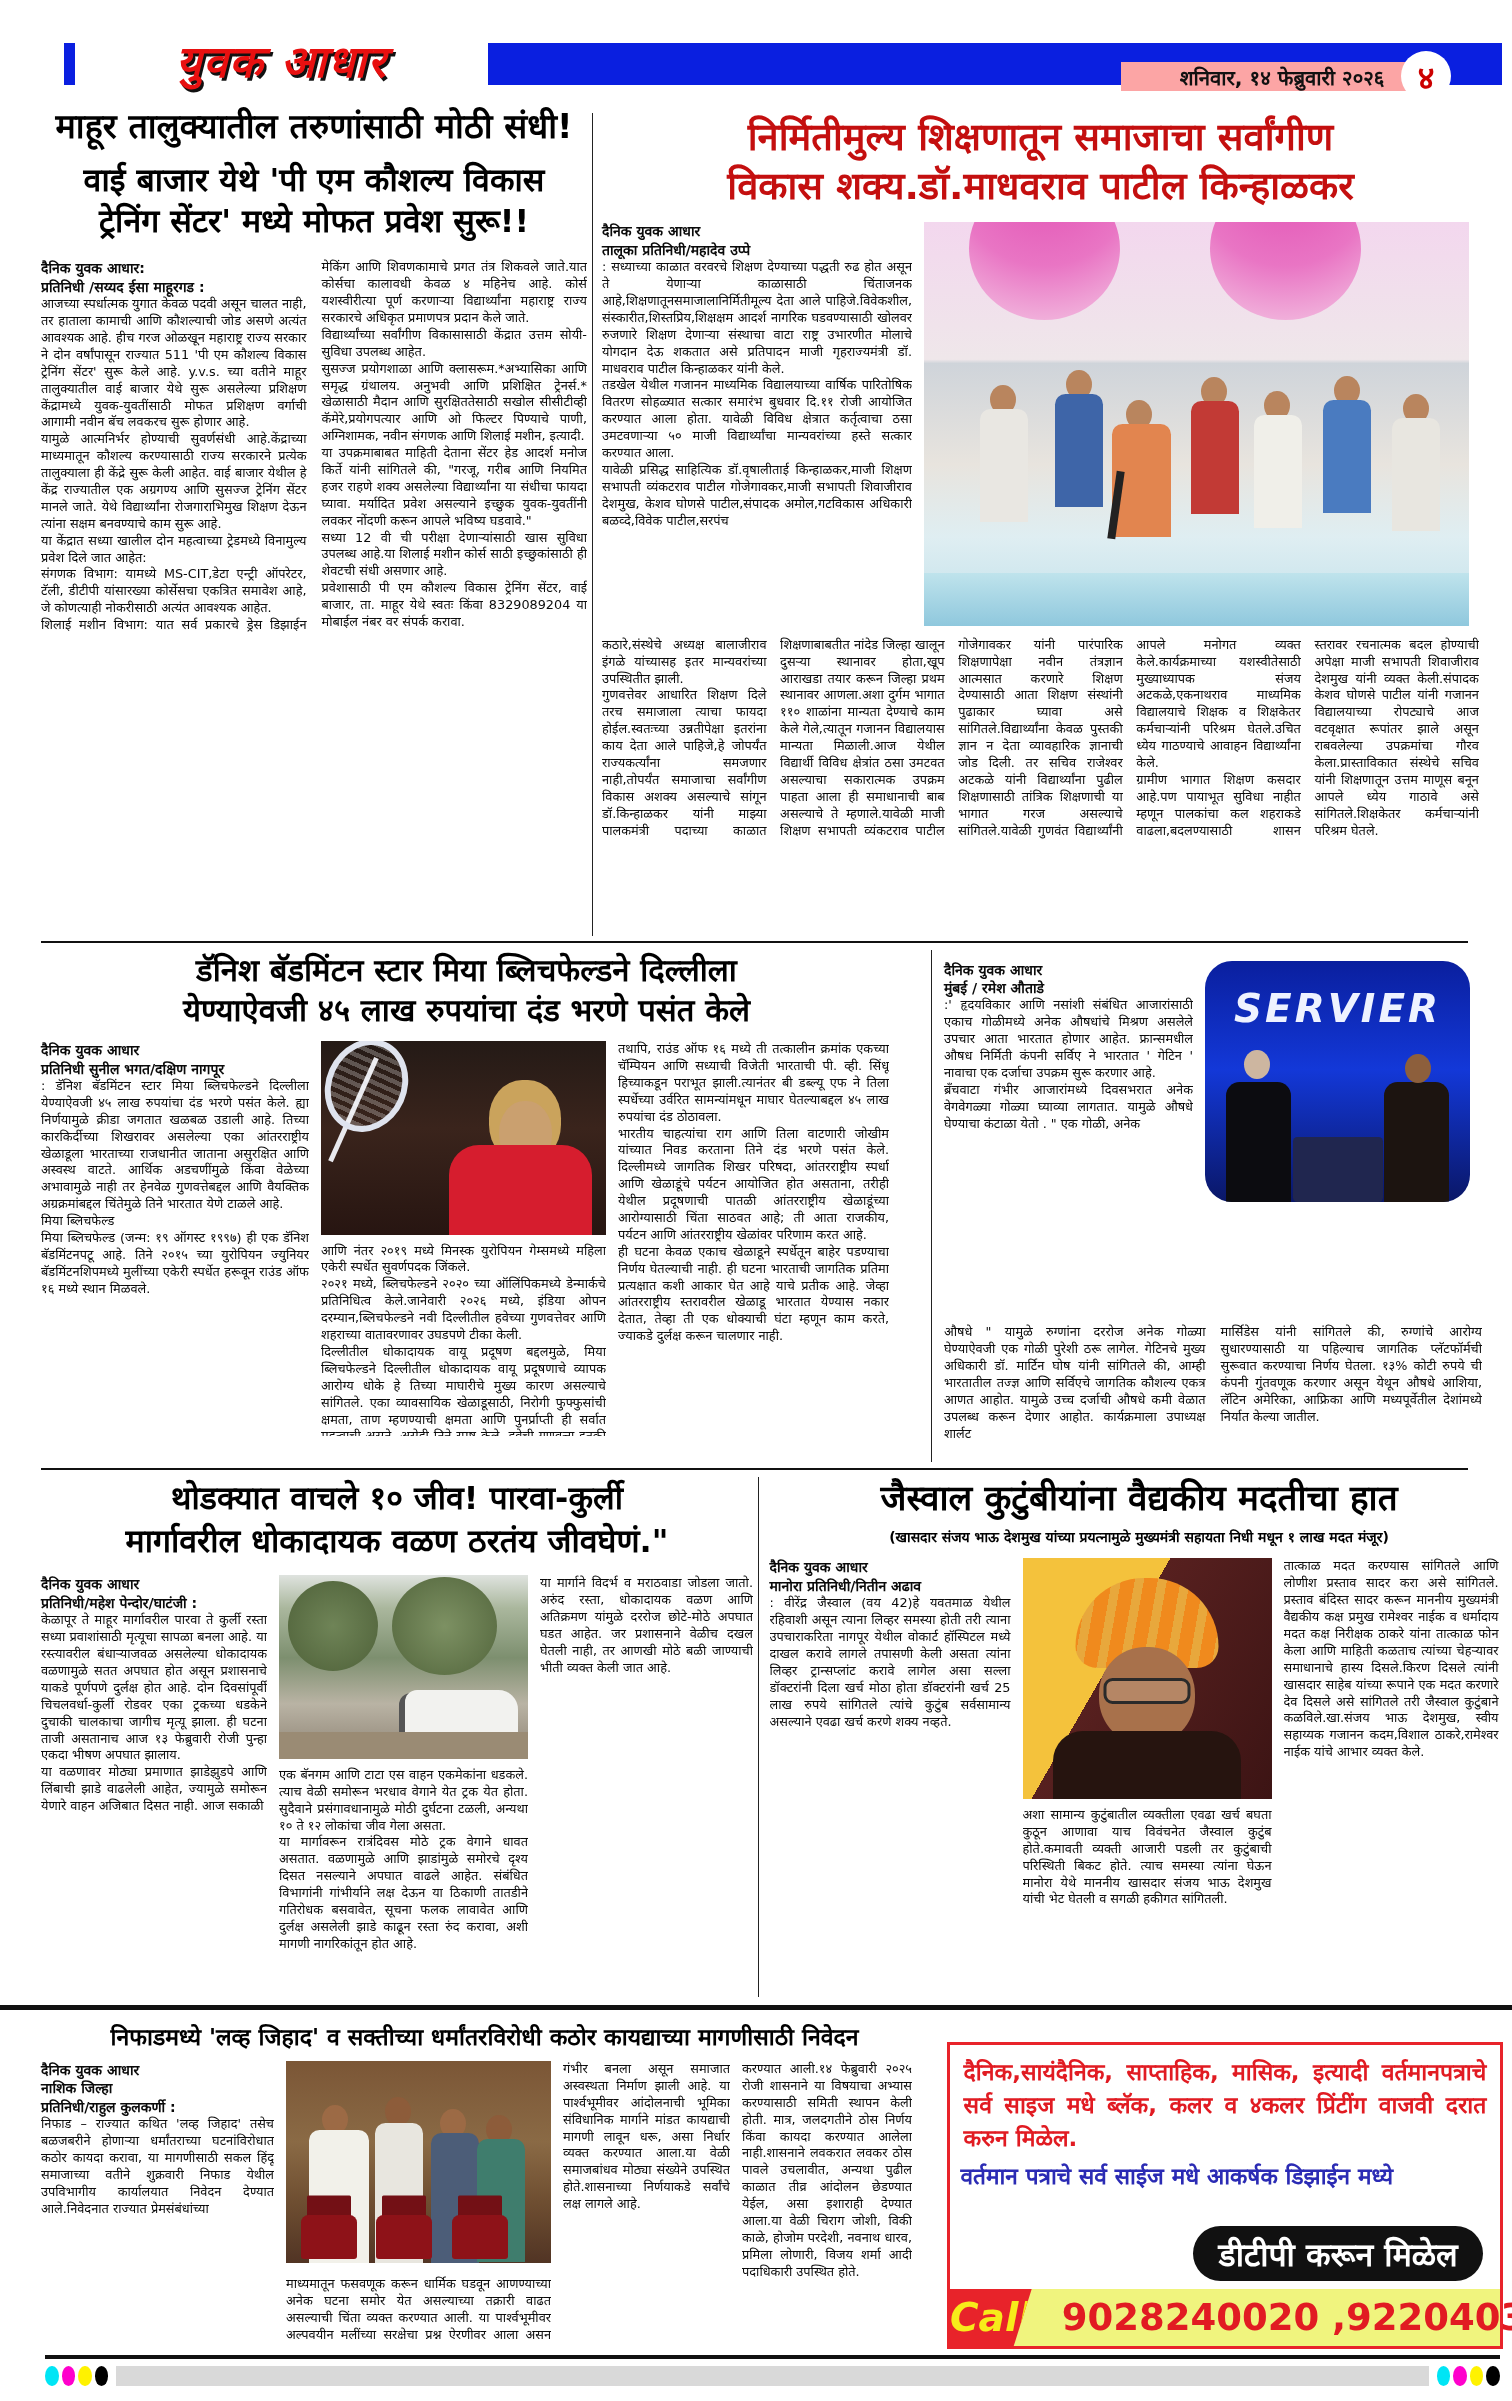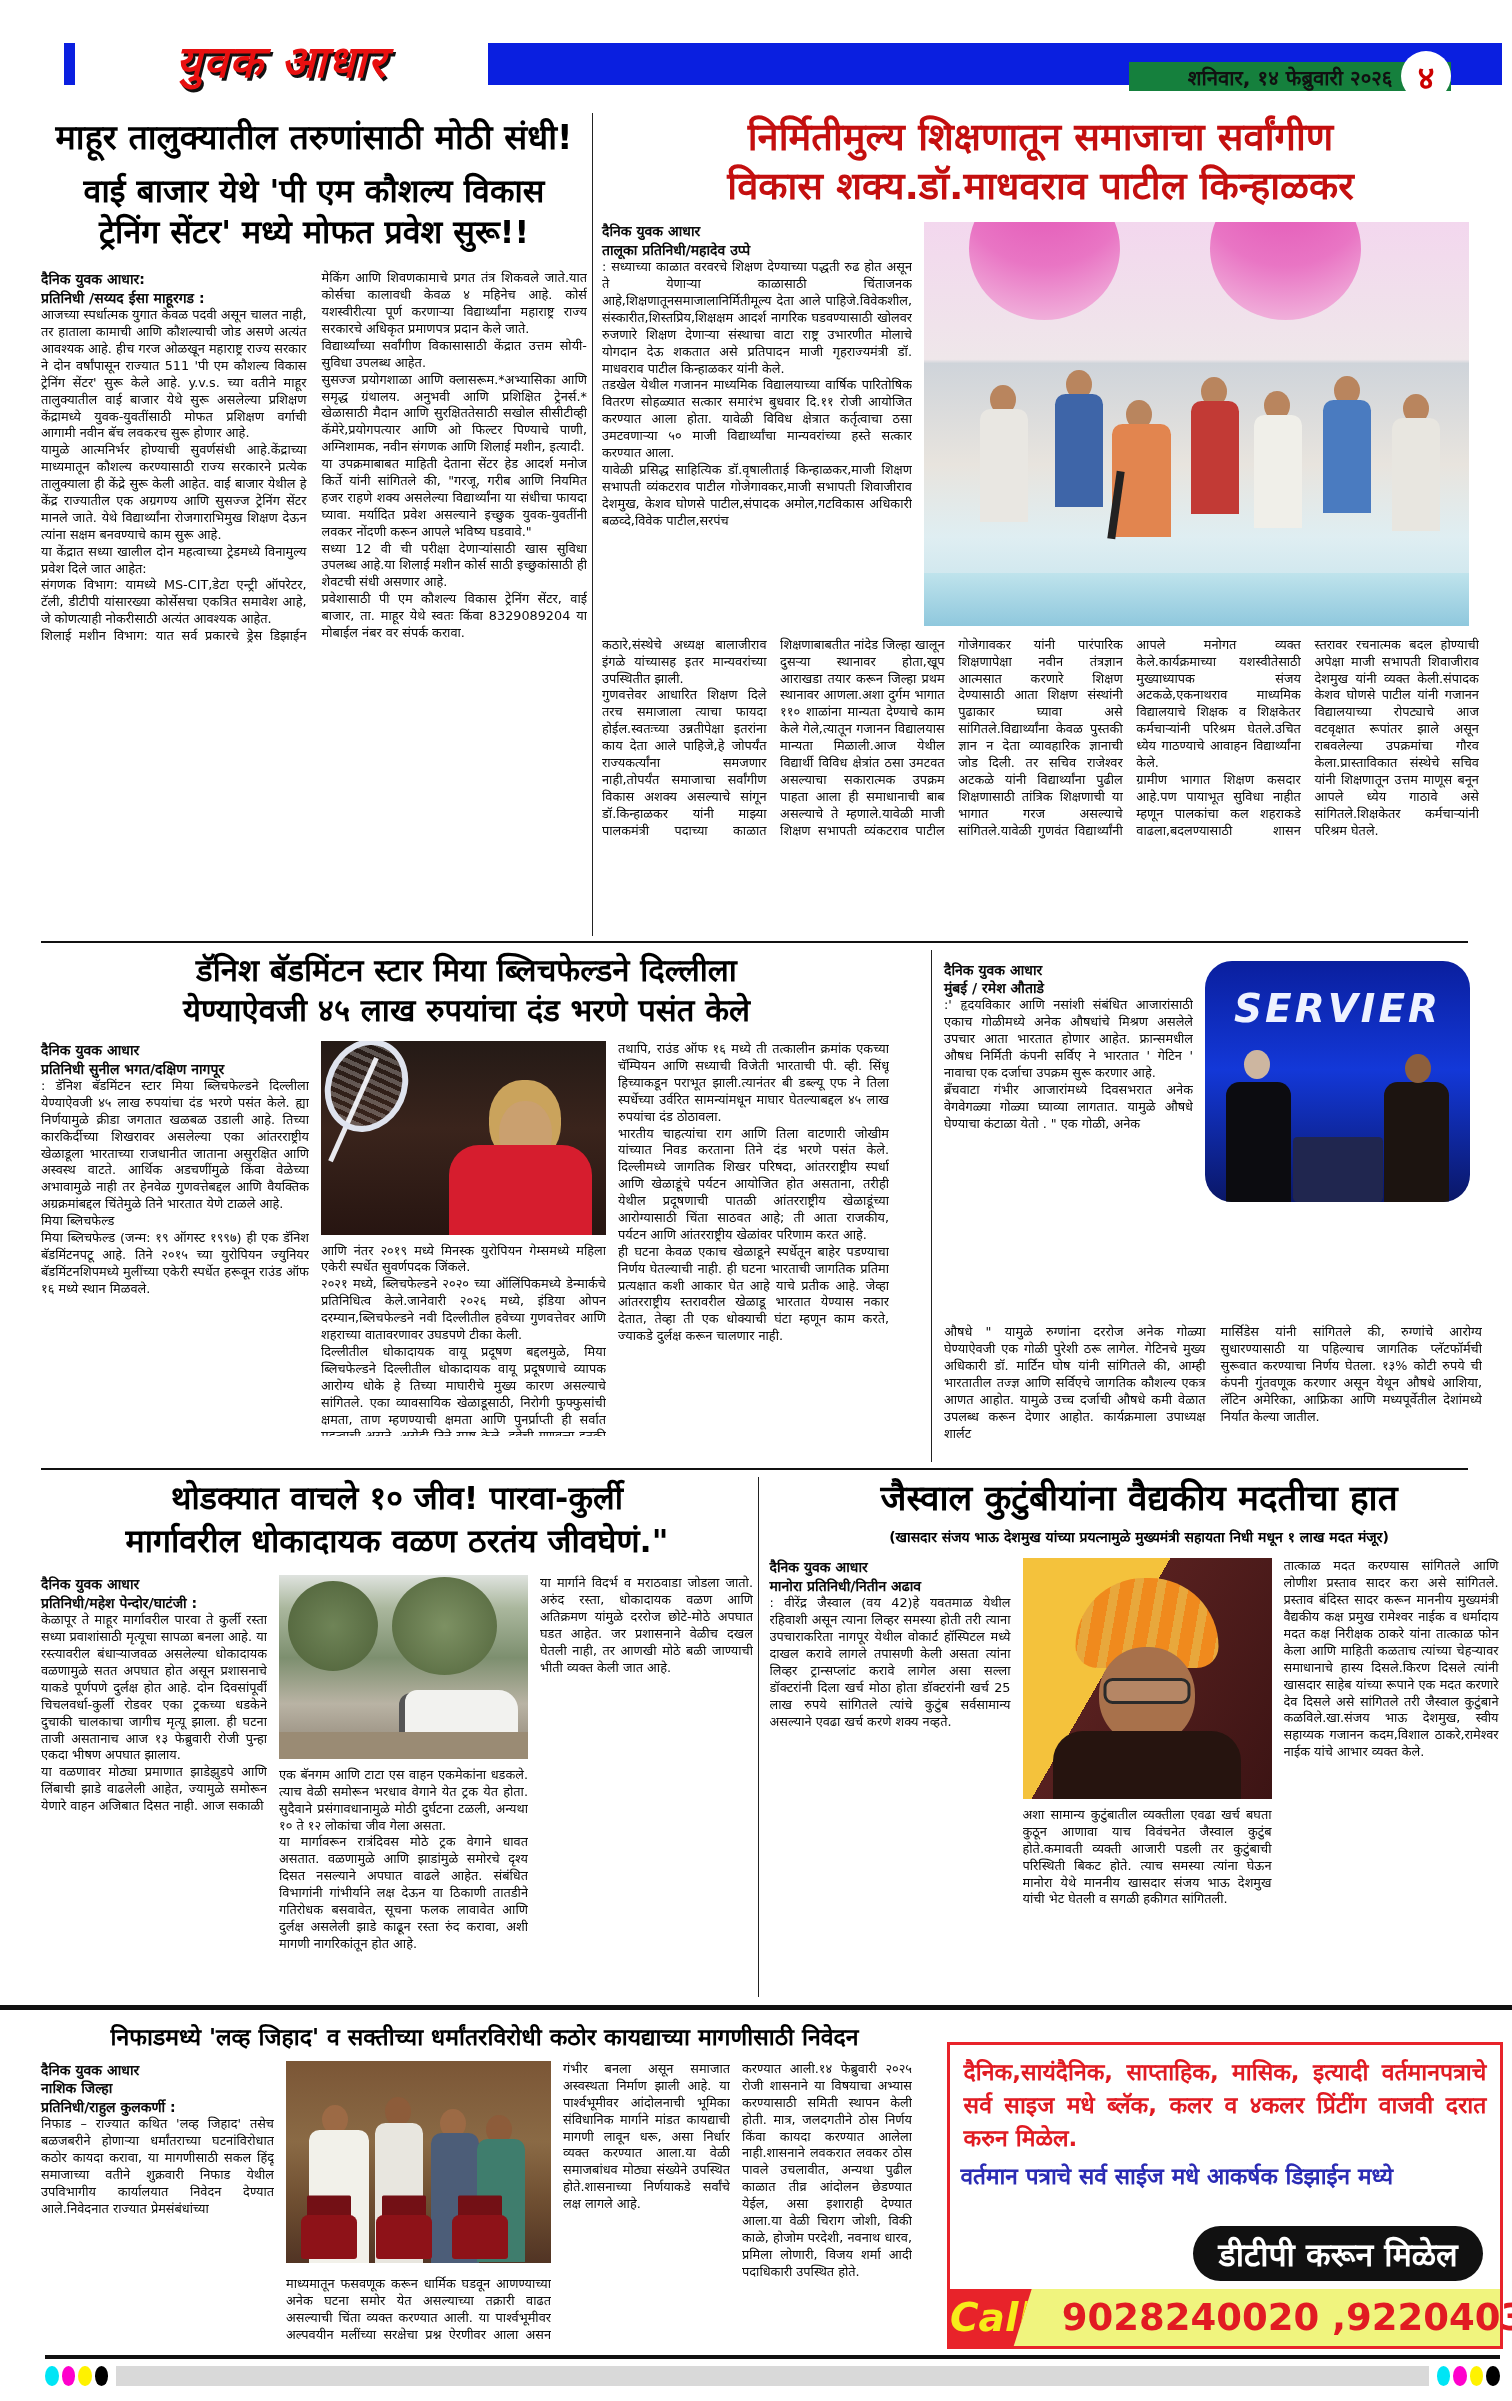--- a/index.html
+++ b/index.html
@@ -5,22 +5,22 @@
   html,body{margin:0;padding:0;background:#e8e8e8;}
   #page{position:relative;width:1512px;height:2401px;margin:0 auto;background:#ffffff;
         font-family:"DejaVu Sans",sans-serif;color:#0a0a0a;overflow:hidden;}
   .abs{position:absolute;}
   
   .blue-bar{left:64px;top:43px;width:1438px;height:42px;background:#0a1fe0;}
   .masthead-box{left:75px;top:29px;width:413px;height:62px;background:#ffffff;
         display:flex;align-items:center;justify-content:center;}
   .masthead-title{font-size:44px;font-weight:bold;font-style:italic;color:#e81010;
         text-shadow:2.3px 3px 0 #111;letter-spacing:1.5px;white-space:nowrap;}
-  .date-box{left:1121px;top:62px;width:322px;height:29px;background:#15803d;
-        display:flex;align-items:center;justify-content:center;margin-left:8px;}
+  .date-box{left:1121px;top:62px;width:322px;height:29px;background:#fca5a5;
+        display:flex;align-items:center;justify-content:center;}
   .date-text{font-size:20.3px;font-weight:bold;color:#111;}
   .page-circle{left:1401px;top:51px;width:50px;height:50px;background:#ffffff;border-radius:50%;
         display:flex;align-items:center;justify-content:center;}
   .page-number{font-size:32px;font-weight:bold;color:#cc0000;}
   
   .headline{font-weight:bold;text-align:center;color:#000;white-space:pre-line;}
   .headline.red{color:#c40f0f;}
   .byline{font-weight:bold;font-size:14px;line-height:1.32;white-space:pre-line;text-align:justify;}
   .body-text{font-size:12.8px;line-height:1.32;text-align:justify;white-space:pre-line;}
   .flexrow{display:flex;gap:12px;}
@@ -87,21 +87,21 @@
   <div class="abs masthead-box">
     <span class="masthead-title">युवक आधार</span>
   </div>
   <div class="abs date-box">
     <span class="date-text">शनिवार, १४ फेब्रुवारी २०२६</span>
   </div>
   <div class="abs page-circle">
     <span class="page-number">४</span>
   </div>
 
-  <div class="abs" style="left:41px;top:116px;width:546px;height:828px;">
+  <div class="abs" style="left:41px;top:105px;width:546px;height:828px;">
     <div class="headline" style="font-size:34px;line-height:1.25;">माहूर तालुक्यातील तरुणांसाठी मोठी संधी!</div>
     <div class="headline" style="font-size:32px;line-height:1.3;margin-top:12px;">वाई बाजार येथे 'पी एम कौशल्य विकास
 ट्रेनिंग सेंटर' मध्ये मोफत प्रवेश सुरू!!</div>
     <div class="cols2 colflow" style="margin-top:16.6px;height:663px;">
       <div class="byline">दैनिक युवक आधार:
 प्रतिनिधी /सय्यद ईसा माहूरगड :</div>
       <div class="body-text">आजच्या स्पर्धात्मक युगात केवळ पदवी असून चालत नाही, तर हाताला कामाची आणि कौशल्याची जोड असणे अत्यंत आवश्यक आहे. हीच गरज ओळखून महाराष्ट्र राज्य सरकार ने दोन वर्षांपासून राज्यात 511 'पी एम कौशल्य विकास ट्रेनिंग सेंटर' सुरू केले आहे. y.v.s. च्या वतीने माहूर तालुक्यातील वाई बाजार येथे सुरू असलेल्या प्रशिक्षण केंद्रामध्ये युवक-युवतींसाठी मोफत प्रशिक्षण वर्गाची आगामी नवीन बॅच लवकरच सुरू होणार आहे.
 यामुळे आत्मनिर्भर होण्याची सुवर्णसंधी आहे.केंद्राच्या माध्यमातून कौशल्य करण्यासाठी राज्य सरकारने प्रत्येक तालुक्याला ही केंद्रे सुरू केली आहेत. वाई बाजार येथील हे केंद्र राज्यातील एक अग्रगण्य आणि सुसज्ज ट्रेनिंग सेंटर मानले जाते. येथे विद्यार्थ्यांना रोजगाराभिमुख शिक्षण देऊन त्यांना सक्षम बनवण्याचे काम सुरू आहे.
 या केंद्रात सध्या खालील दोन महत्वाच्या ट्रेडमध्ये विनामुल्य प्रवेश दिले जात आहेत:
 संगणक विभाग: यामध्ये MS-CIT,डेटा एन्ट्री ऑपरेटर, टॅली, डीटीपी यांसारख्या कोर्सेसचा एकत्रित समावेश आहे, जे कोणत्याही नोकरीसाठी अत्यंत आवश्यक आहेत.

